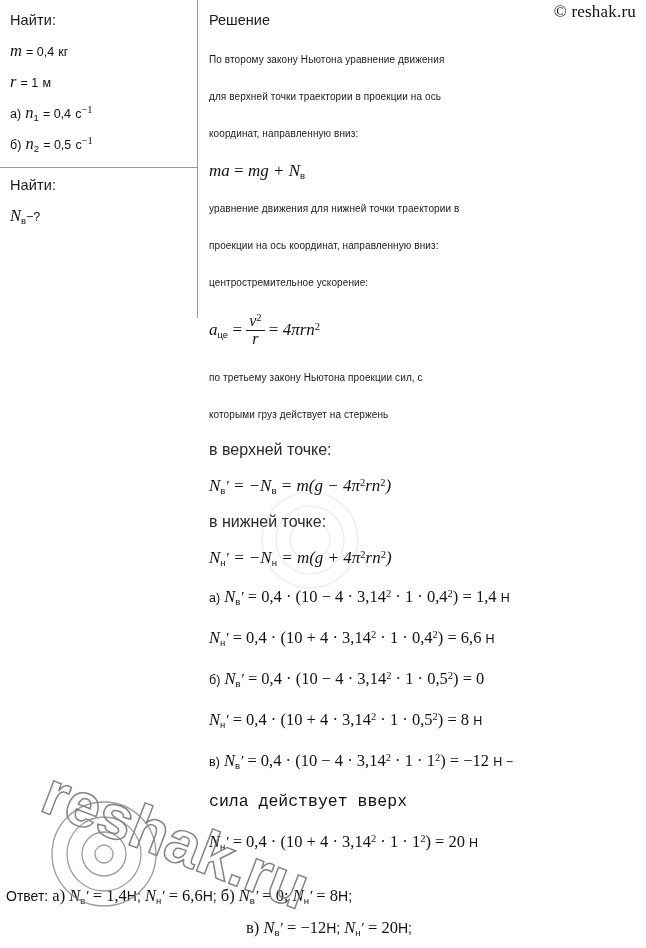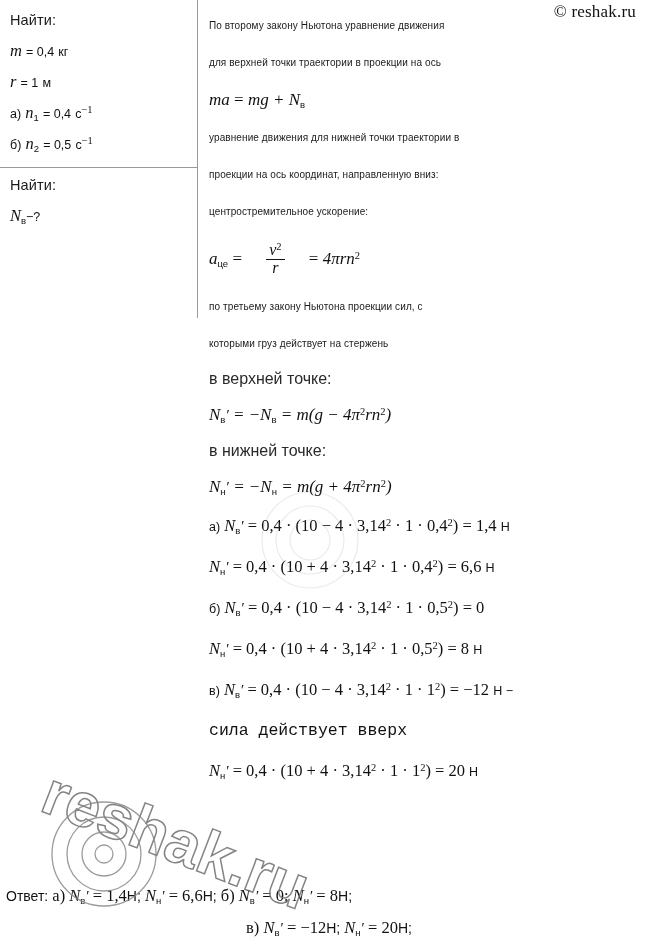--- a/index.html
+++ b/index.html
@@ -120,21 +120,21 @@
   }
 
   
   .frac {
     display: inline-block;
     vertical-align: middle;
     text-align: center;
     font-family: "Liberation Serif", serif;
     font-style: italic;
     line-height: 1.05;
-    margin: 0 20px;
+    margin: 0 0;
     position: relative;
     top: -1px;
   }
   .frac .nu { display: block; font-size: 16px; padding: 0 3px; }
   .frac .de {
     display: block;
     font-size: 16px;
     padding: 0 3px;
     border-top: 1.2px solid #111;
   }
@@ -239,23 +239,25 @@
     <div class="section-head">Найти:</div>
 
     <div class="ml">
       <i>N</i><sub>в</sub><span class="up">−?</span>
     </div>
 
   </div>
 
   <div class="right-panel">
 
+    <div class="sol-head">Решение</div>
 
     <div class="ptext">По второму закону Ньютона уравнение движения</div>
     <div class="ptext">для верхней точки траектории в проекции на ось</div>
+    <div class="ptext">координат, направленную вниз:</div>
 
     <div class="eq">
       <i>ma</i>
       <span>=</span>
       <i>mg +</i>
       <i>N</i><sub>в</sub>
     </div>
 
     <div class="ptext">уравнение движения для нижней точки траектории в</div>
     <div class="ptext">проекции на ось координат, направленную вниз:</div>

